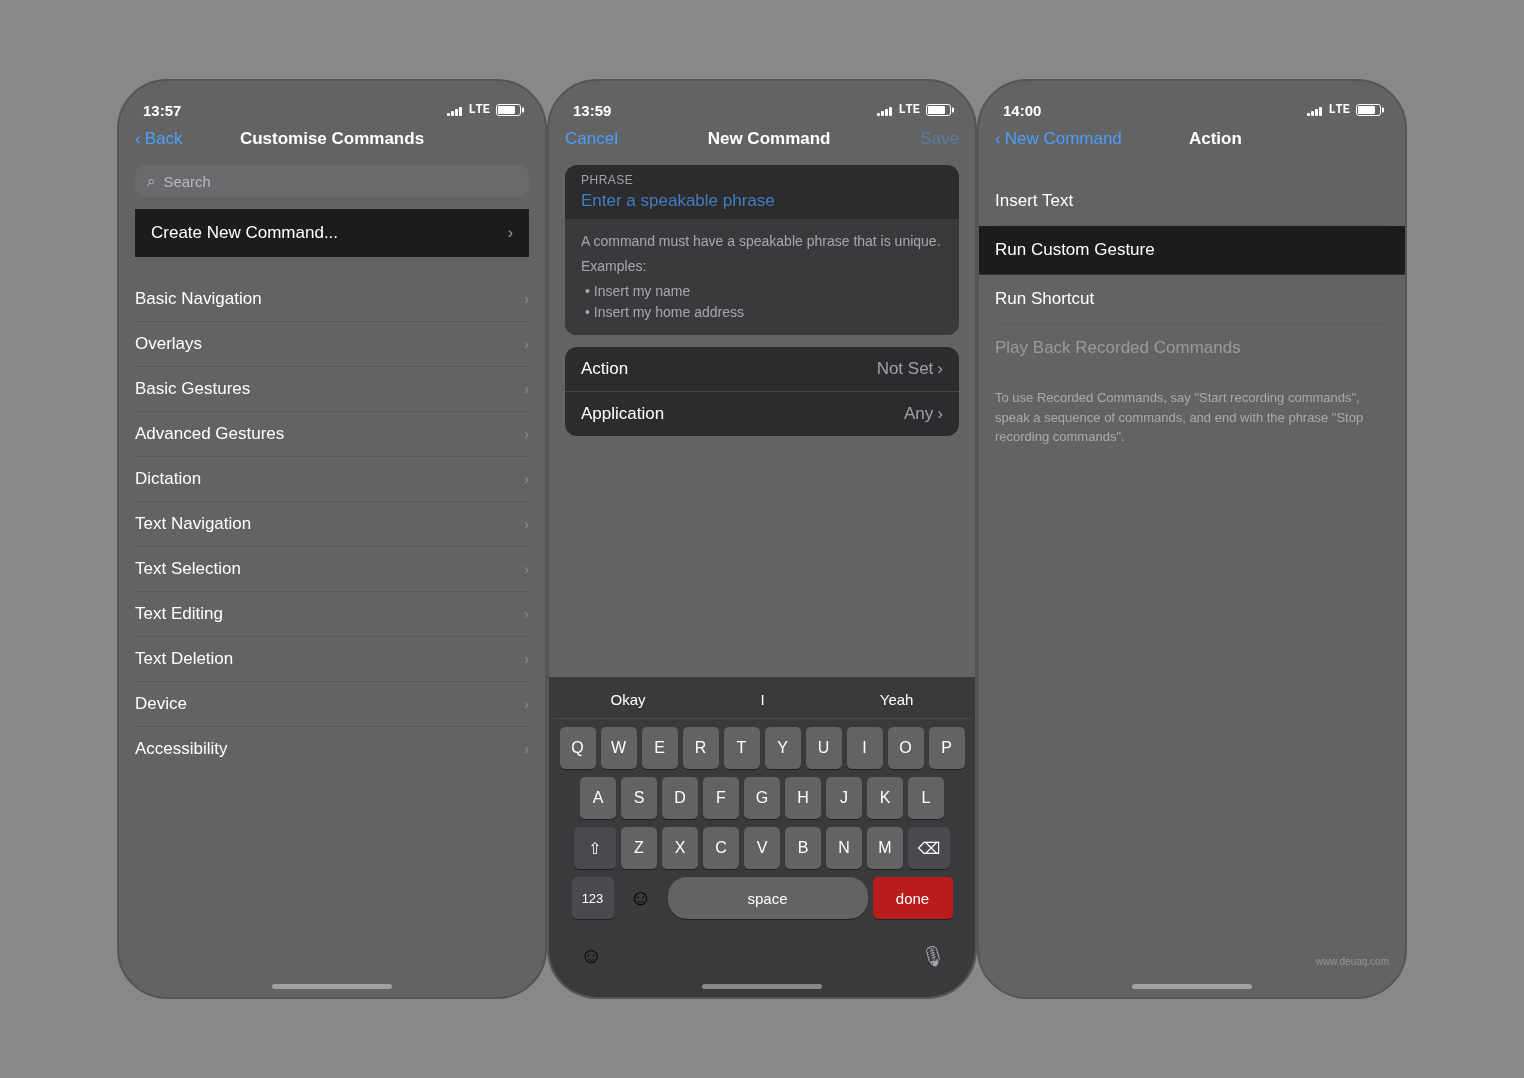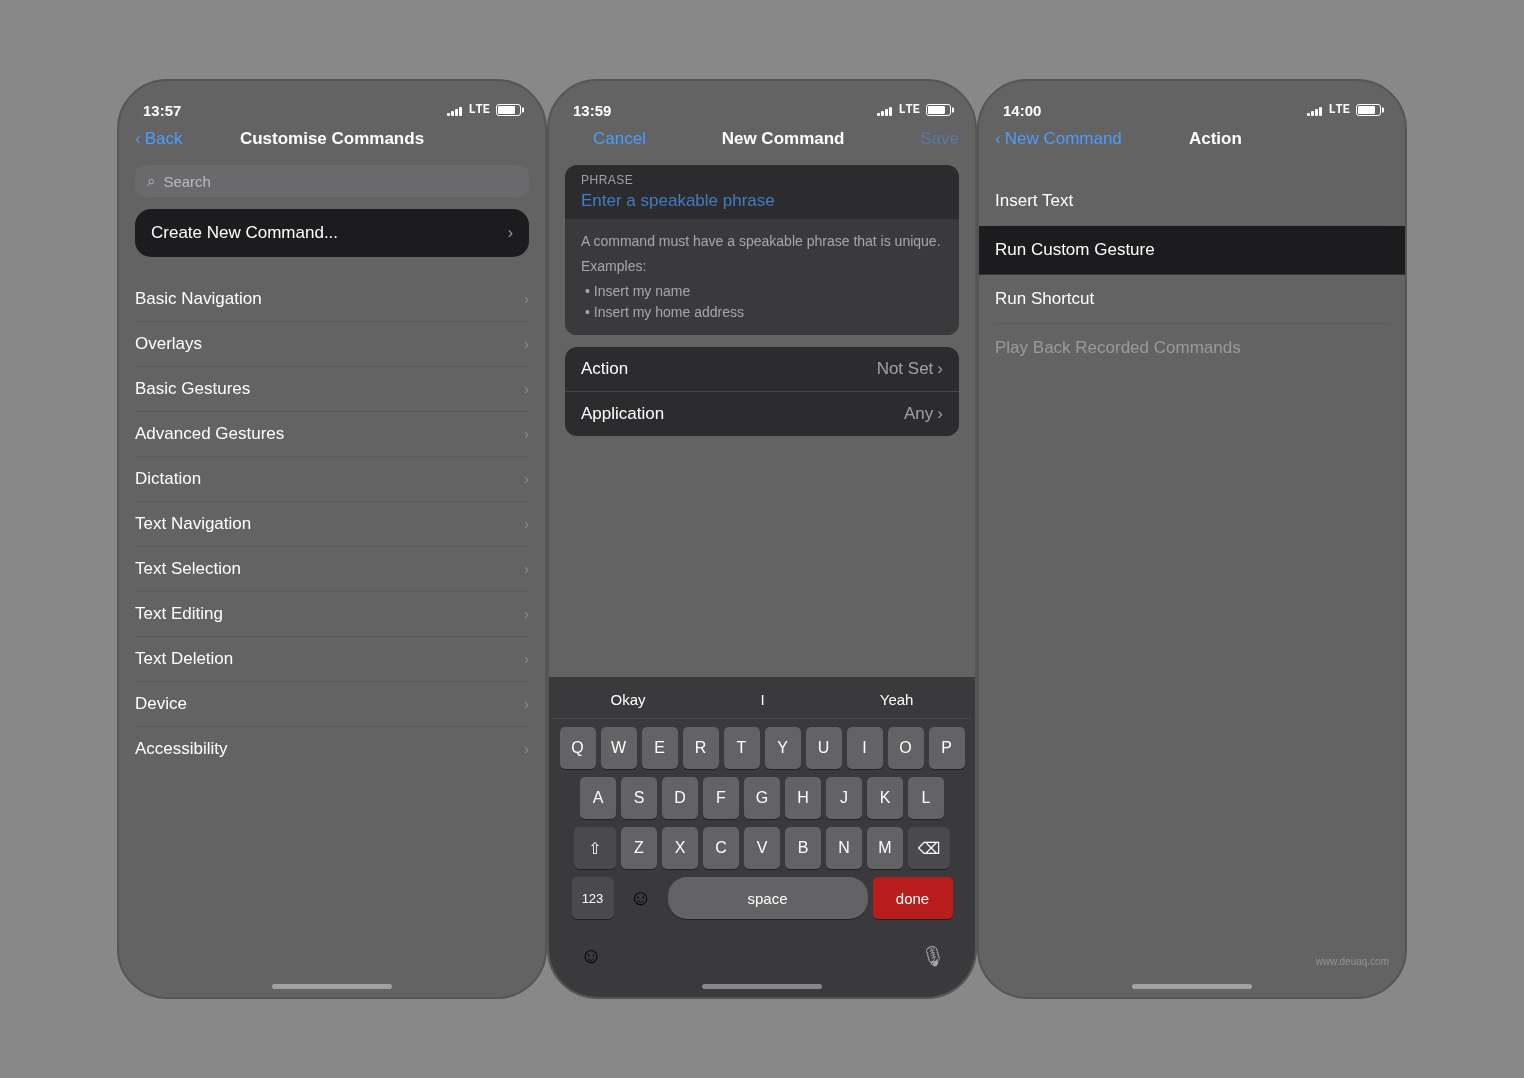--- a/index.html
+++ b/index.html
@@ -130,21 +130,21 @@
       color: rgba(235,235,245,0.6);
       font-size: 15px;
     }
     .phone1 .search-icon-glyph {
       color: rgba(235,235,245,0.6);
       font-size: 14px;
     }
     .create-command-btn {
       margin: 12px 16px 20px;
       background: #1c1c1e;
-      border-radius: 16px;
+      border-radius: 0;
       padding: 14px 16px;
       display: flex;
       align-items: center;
       justify-content: space-between;
       cursor: pointer;
     }
     .create-command-btn span {
       color: #fff;
       font-size: 17px;
       font-weight: 500;
@@ -184,21 +184,20 @@
       border-radius: 3px;
     }
 
     
     .phone2 { background: #636363; }
     .phone2 .nav-bar {
       padding: 4px 16px 8px;
       display: flex;
       align-items: flex-end;
       justify-content: space-between;
-      margin-left: 28px;
     }
     .phone2 .nav-cancel {
       color: #4a9eff;
       font-size: 17px;
       cursor: pointer;
     }
     .phone2 .nav-title {
       font-size: 17px;
       font-weight: 600;
       color: #fff;
@@ -651,17 +650,18 @@
       <div class="action-list-item selected">
         <span>Run Custom Gesture</span>
       </div>
       <div class="action-list-item">
         <span>Run Shortcut</span>
       </div>
       <div class="action-list-item disabled">
         <span>Play Back Recorded Commands</span>
       </div>
     </div>
+    <div class="action-description">To use Recorded Commands, say "Start recording commands", speak a sequence of commands, and end with the phrase "Stop recording commands".</div>
     <div class="watermark">www.deuaq.com</div>
     <div class="home-indicator"></div>
   </div>
 
 </div>
 
 </body></html>

